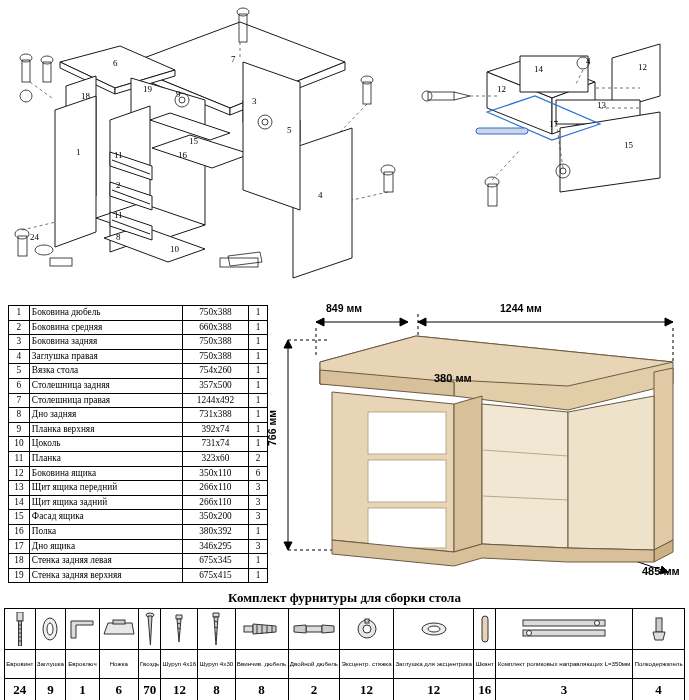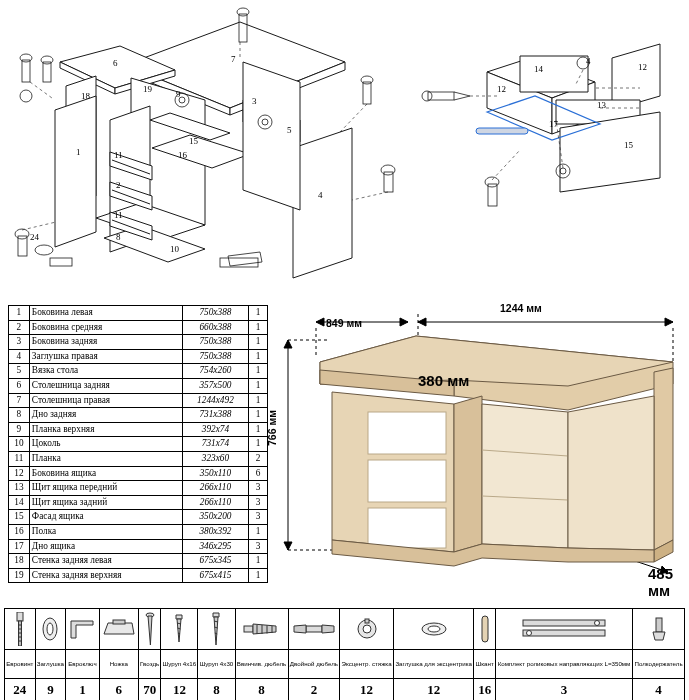--- a/index.html
+++ b/index.html
@@ -9,28 +9,28 @@
   
   .assembly{position:absolute;left:0;top:0;width:689px;height:295px;}
   .assembly svg{position:absolute;left:0;top:0;}
 
   
   .parts-table{position:absolute;left:8px;top:305px;width:260px;border-collapse:collapse;
      font-family:"Liberation Serif",serif;font-size:9.3px;}
   .parts-table td{border:1px solid #000;padding:0 2px;height:13.6px;line-height:13.6px;}
   .parts-table td.num{width:16px;text-align:center;}
   .parts-table td.name{width:150px;text-align:left;}
-  .parts-table td.dim{width:62px;text-align:center;font-style:italic;}
+  .parts-table td.dim{width:62px;text-align:center;}
   .parts-table td.qty{width:14px;text-align:center;}
 
   
   .deskwrap{position:absolute;left:268px;top:300px;width:421px;height:290px;}
   .deskwrap svg{position:absolute;left:0;top:0;}
   .dimlabel{position:absolute;font-family:"Liberation Sans",sans-serif;font-size:10.5px;font-weight:bold;}
-  .dimlabel.small{font-size:15px;}
+  .dimlabel.small{font-size:11px;margin-left:16px;}
   .vert{writing-mode:vertical-rl;transform:rotate(180deg);}
 
   
   .kit-title{position:absolute;left:0;top:590px;width:689px;text-align:center;
     font-family:"Liberation Serif",serif;font-size:13px;font-weight:bold;}
   .kit{position:absolute;left:4px;top:608px;width:681px;border-collapse:collapse;}
   .kit td{border:1px solid #000;text-align:center;vertical-align:middle;}
   .kit tr.icons td{height:38px;}
   .kit tr.names td{height:26px;font-family:"Liberation Sans",sans-serif;font-size:6.2px;line-height:7.2px;padding:1px;}
   .kit tr.counts td{height:20px;font-family:"Liberation Serif",serif;font-size:13px;font-weight:bold;}
@@ -178,21 +178,21 @@
         <text x="624" y="148">15</text>
         <text x="586" y="64">4</text>
       </g>
     </svg>
   </div>
 
   <table class="parts-table">
     <tbody id="parts-body">
         <tr>
           <td class="num">1</td>
-          <td class="name">Боковина левая</td>
+          <td class="name">Боковина дюбель</td>
           <td class="dim">750x388</td>
           <td class="qty">1</td>
         </tr>
         <tr>
           <td class="num">2</td>
           <td class="name">Боковина средняя</td>
           <td class="dim">660x388</td>
           <td class="qty">1</td>
         </tr>
         <tr>
@@ -352,26 +352,27 @@
         <line x1="214" y1="150" x2="300" y2="156" stroke="#b9a888"></line>
         <line x1="214" y1="196" x2="300" y2="200" stroke="#b9a888"></line>
 
         <polygon points="300,112 386,96 386,250 300,248" fill="#efe2ca"></polygon>
 
         <polygon points="64,240 186,252 214,244 300,248 386,250 386,262 300,262 214,258 186,266 64,254" fill="#d8c09a"></polygon>
       </g>
     </svg>
 
     <div class="dimlabel" style="left:232px;top:2px;">1244 мм</div>
-    <div class="dimlabel" style="left:58px;top:17px;">849 мм</div>
+    <div class="dimlabel" style="left:58px;top:2px;">849 мм</div>
     <div class="dimlabel vert" style="left:-2px;top:110px;">766 мм</div>
     <div class="dimlabel small" style="left:150px;top:72px;">380 мм</div>
-    <div class="dimlabel small" style="left:380px;top:265px;">485 мм</div>
+    <div class="dimlabel small" style="left:358px;top:265px;">485 мм</div>
   </div>
 
+  <div class="kit-title">Комплект фурнитуры для сборки стола</div>
   <table class="kit">
     <tbody>
       <tr class="icons" id="kit-icons">
           <td>
             <svg width="16" height="34">
               <rect x="5" y="0" width="6" height="9" fill="#ddd" stroke="#333"></rect>
               <rect x="6.5" y="9" width="3" height="25" fill="#bbb" stroke="#333"></rect>
               <g stroke="#333">
                 <line x1="6" y1="13" x2="10" y2="13"></line>
                 <line x1="6" y1="17" x2="10" y2="17"></line>

